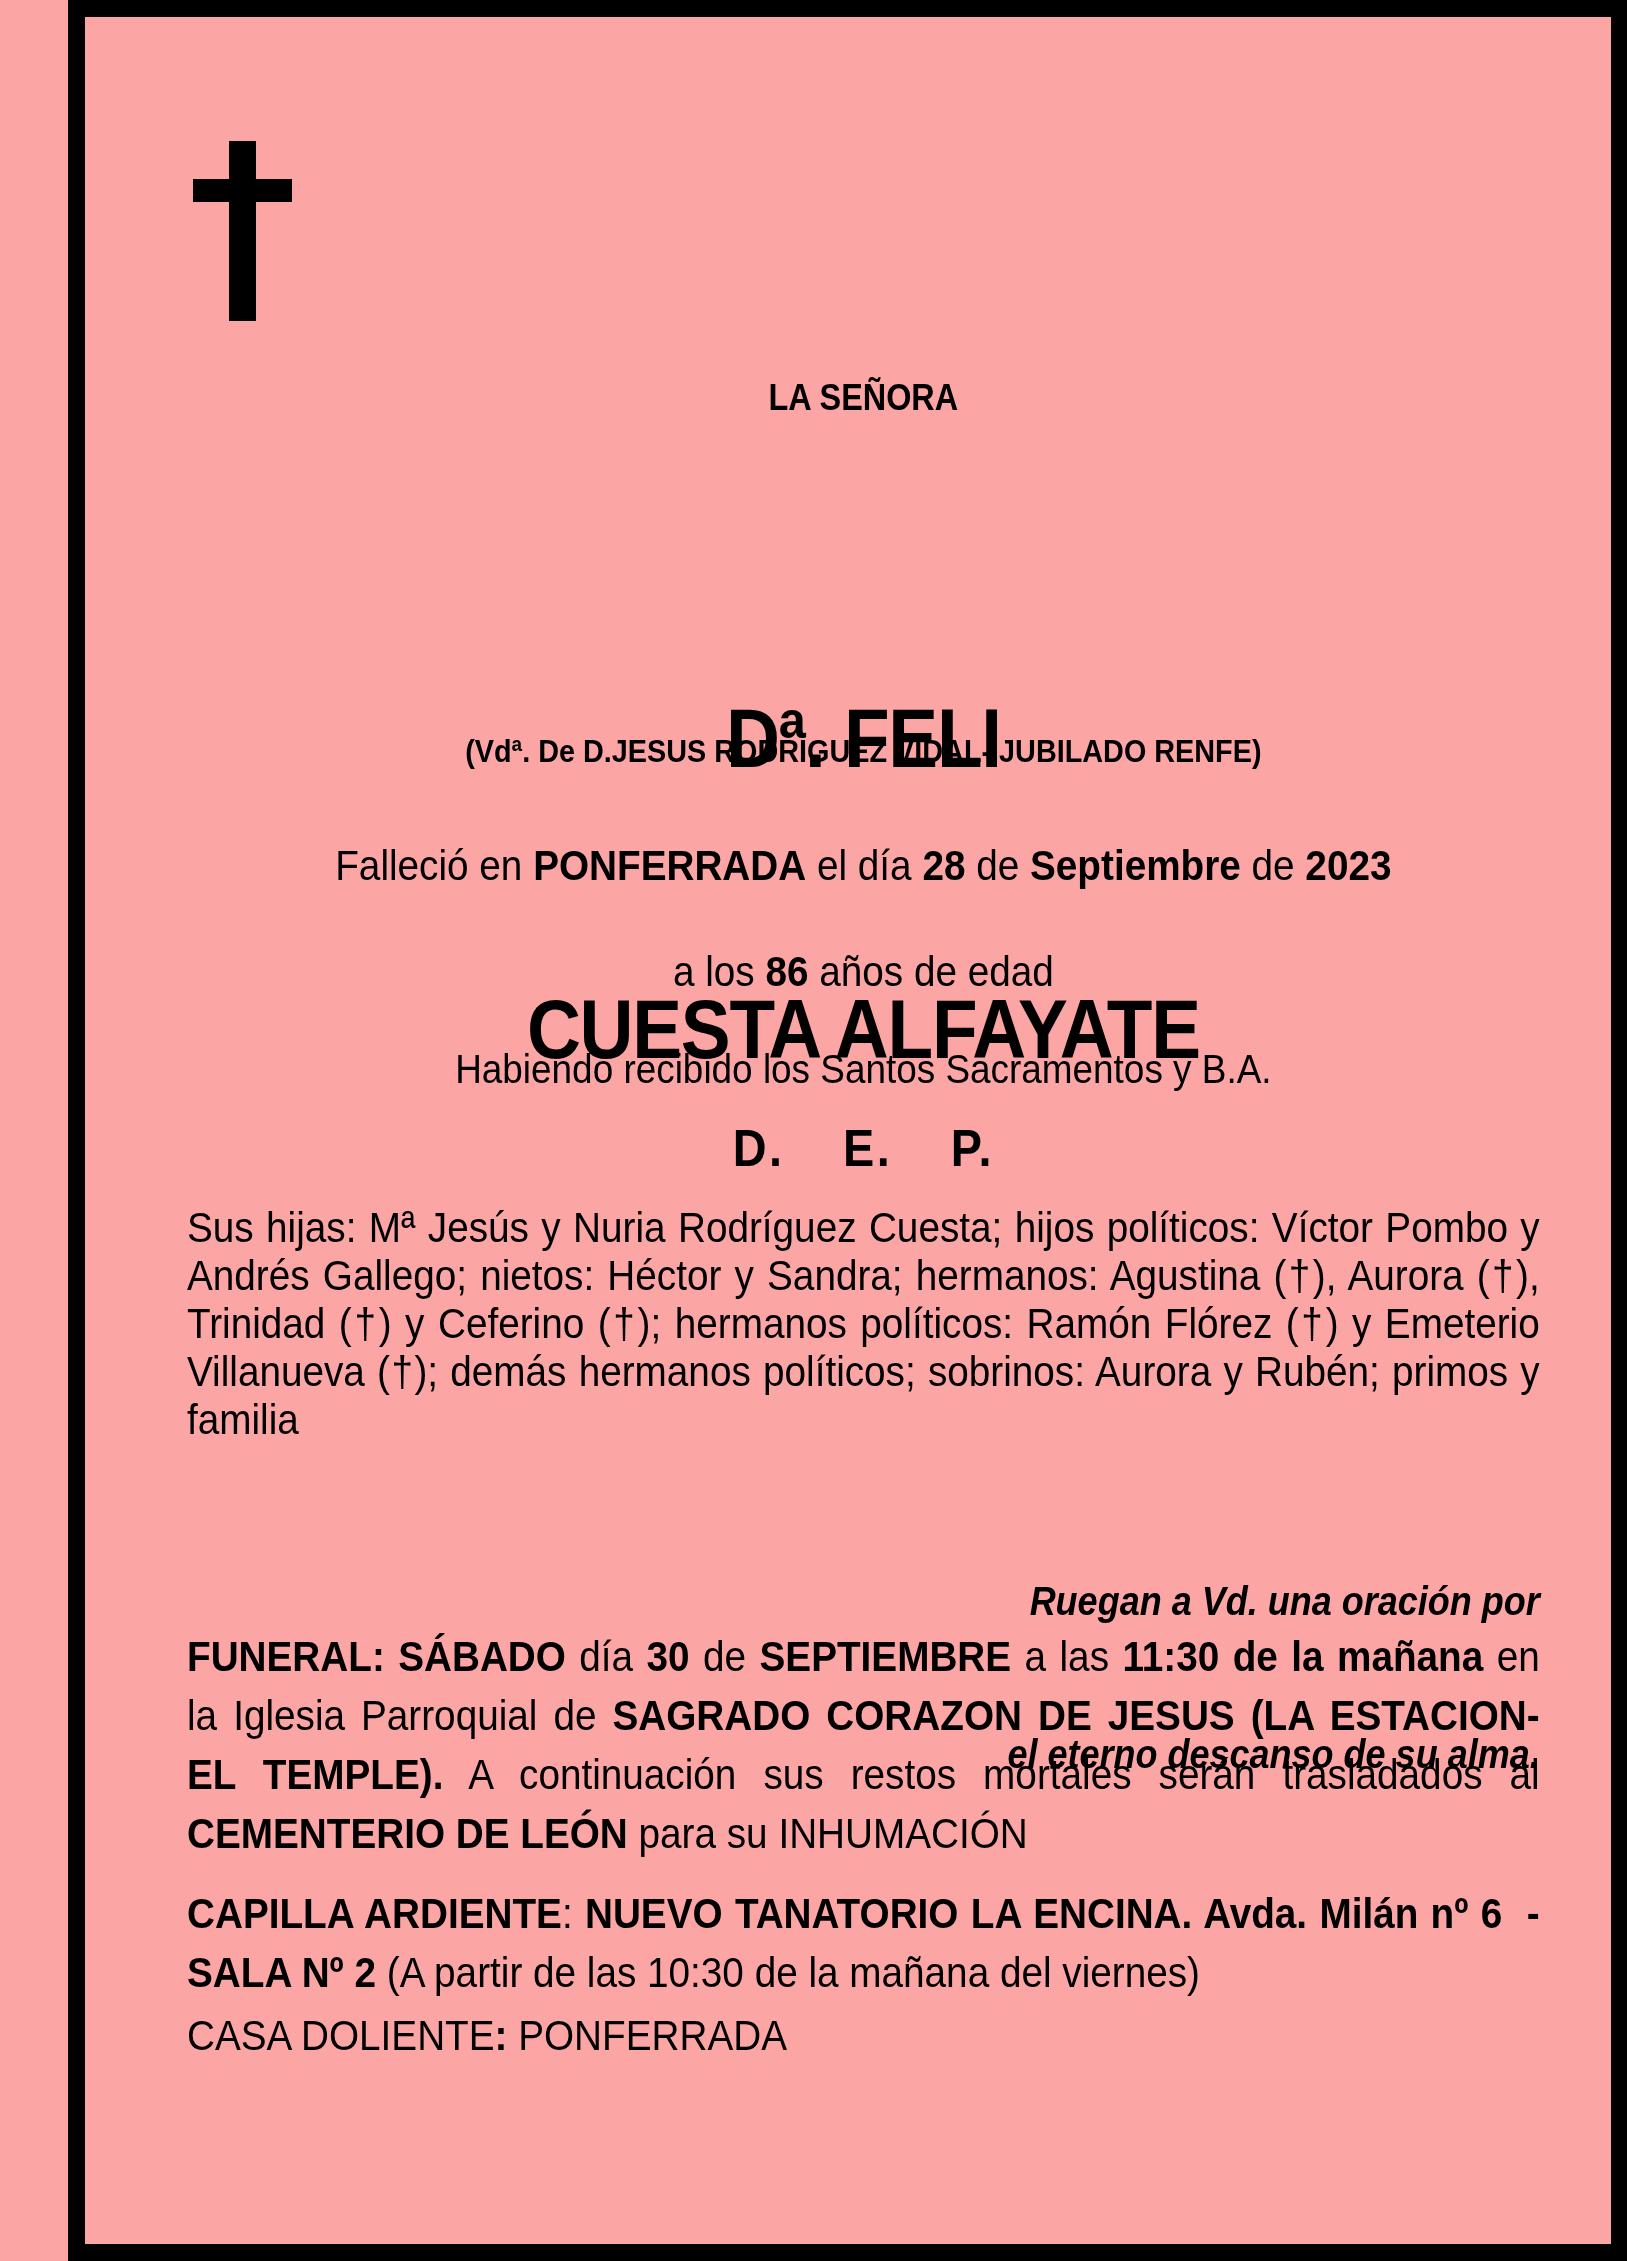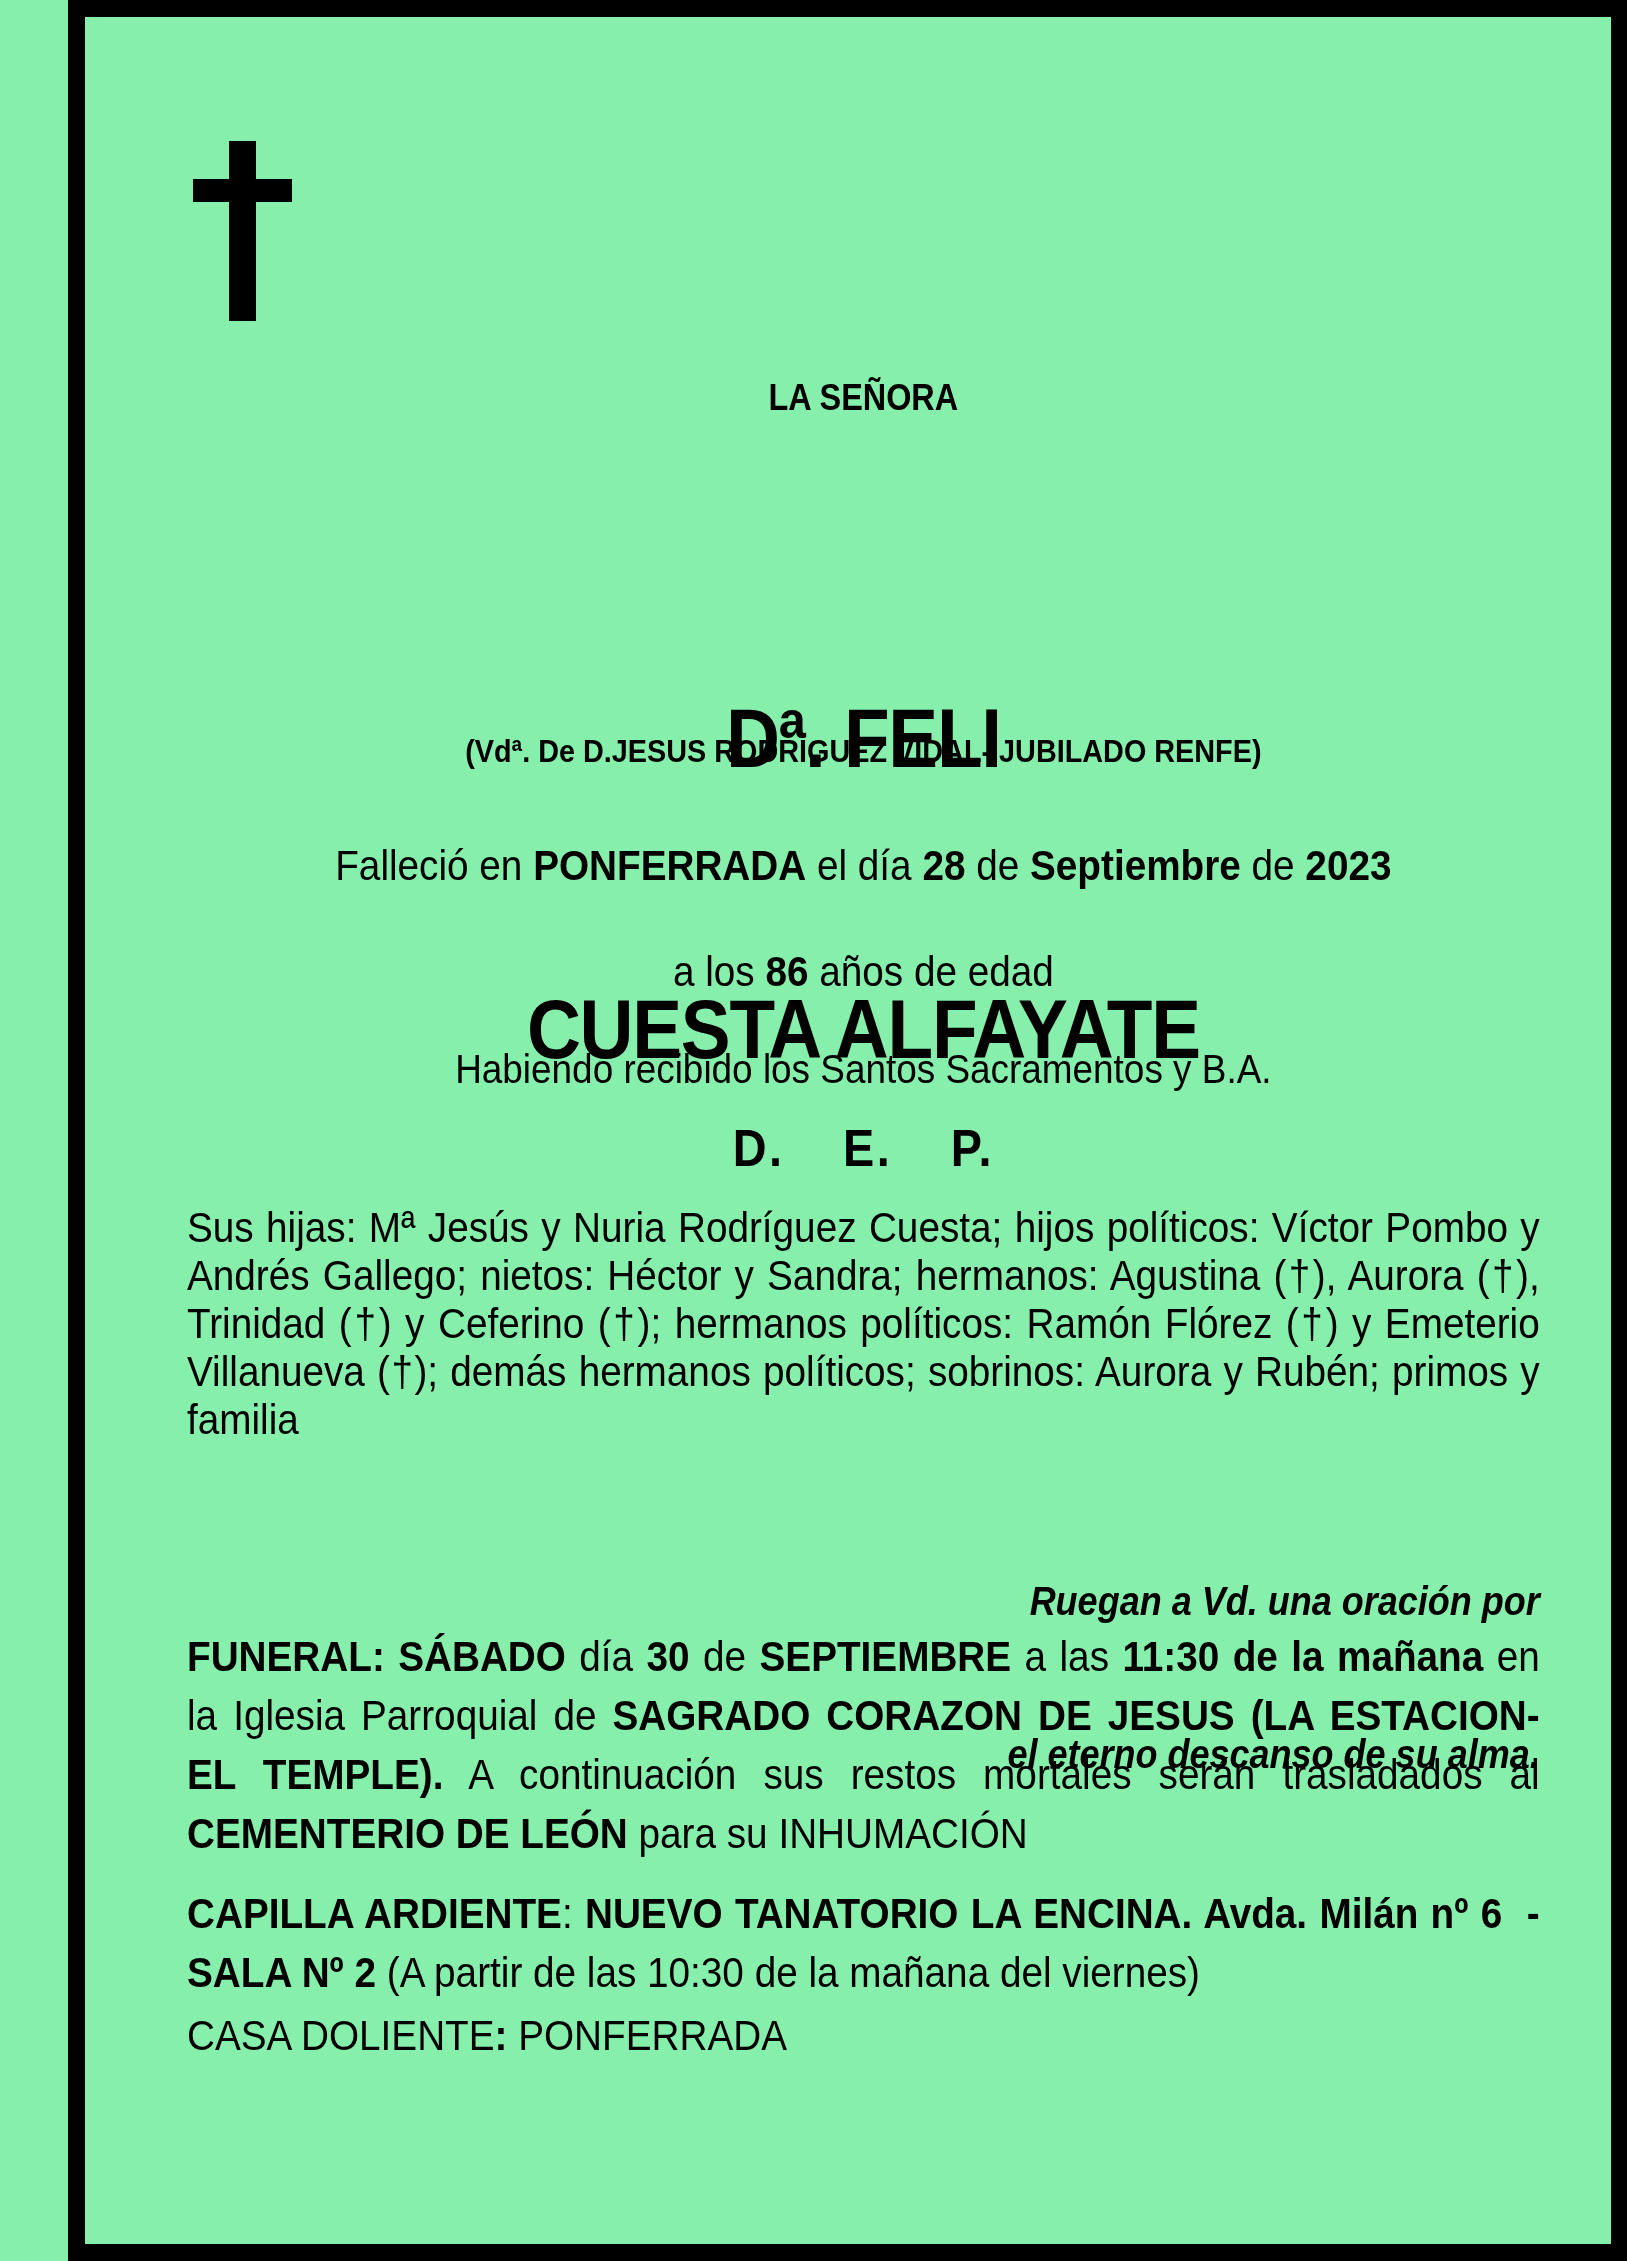--- a/index.html
+++ b/index.html
@@ -1,20 +1,20 @@
 <!DOCTYPE html>
 <html style="font-size:11px"><head>
 <meta charset="utf-8">
 <style>
   html, body { margin: 0; padding: 0; background: #ffffff; }
   #page {
     position: relative;
     width: 1628px;
     height: 2261px;
-    background: #86efac;
+    background: #fca5a5;
     overflow: hidden;
     font-family: "Liberation Sans", sans-serif;
     color: #000000;
   }
   
   .frame {
     position: absolute;
     left: 68px; top: 0; right: 0; bottom: 0;
     border: 17px solid #000000;
     box-sizing: border-box;

